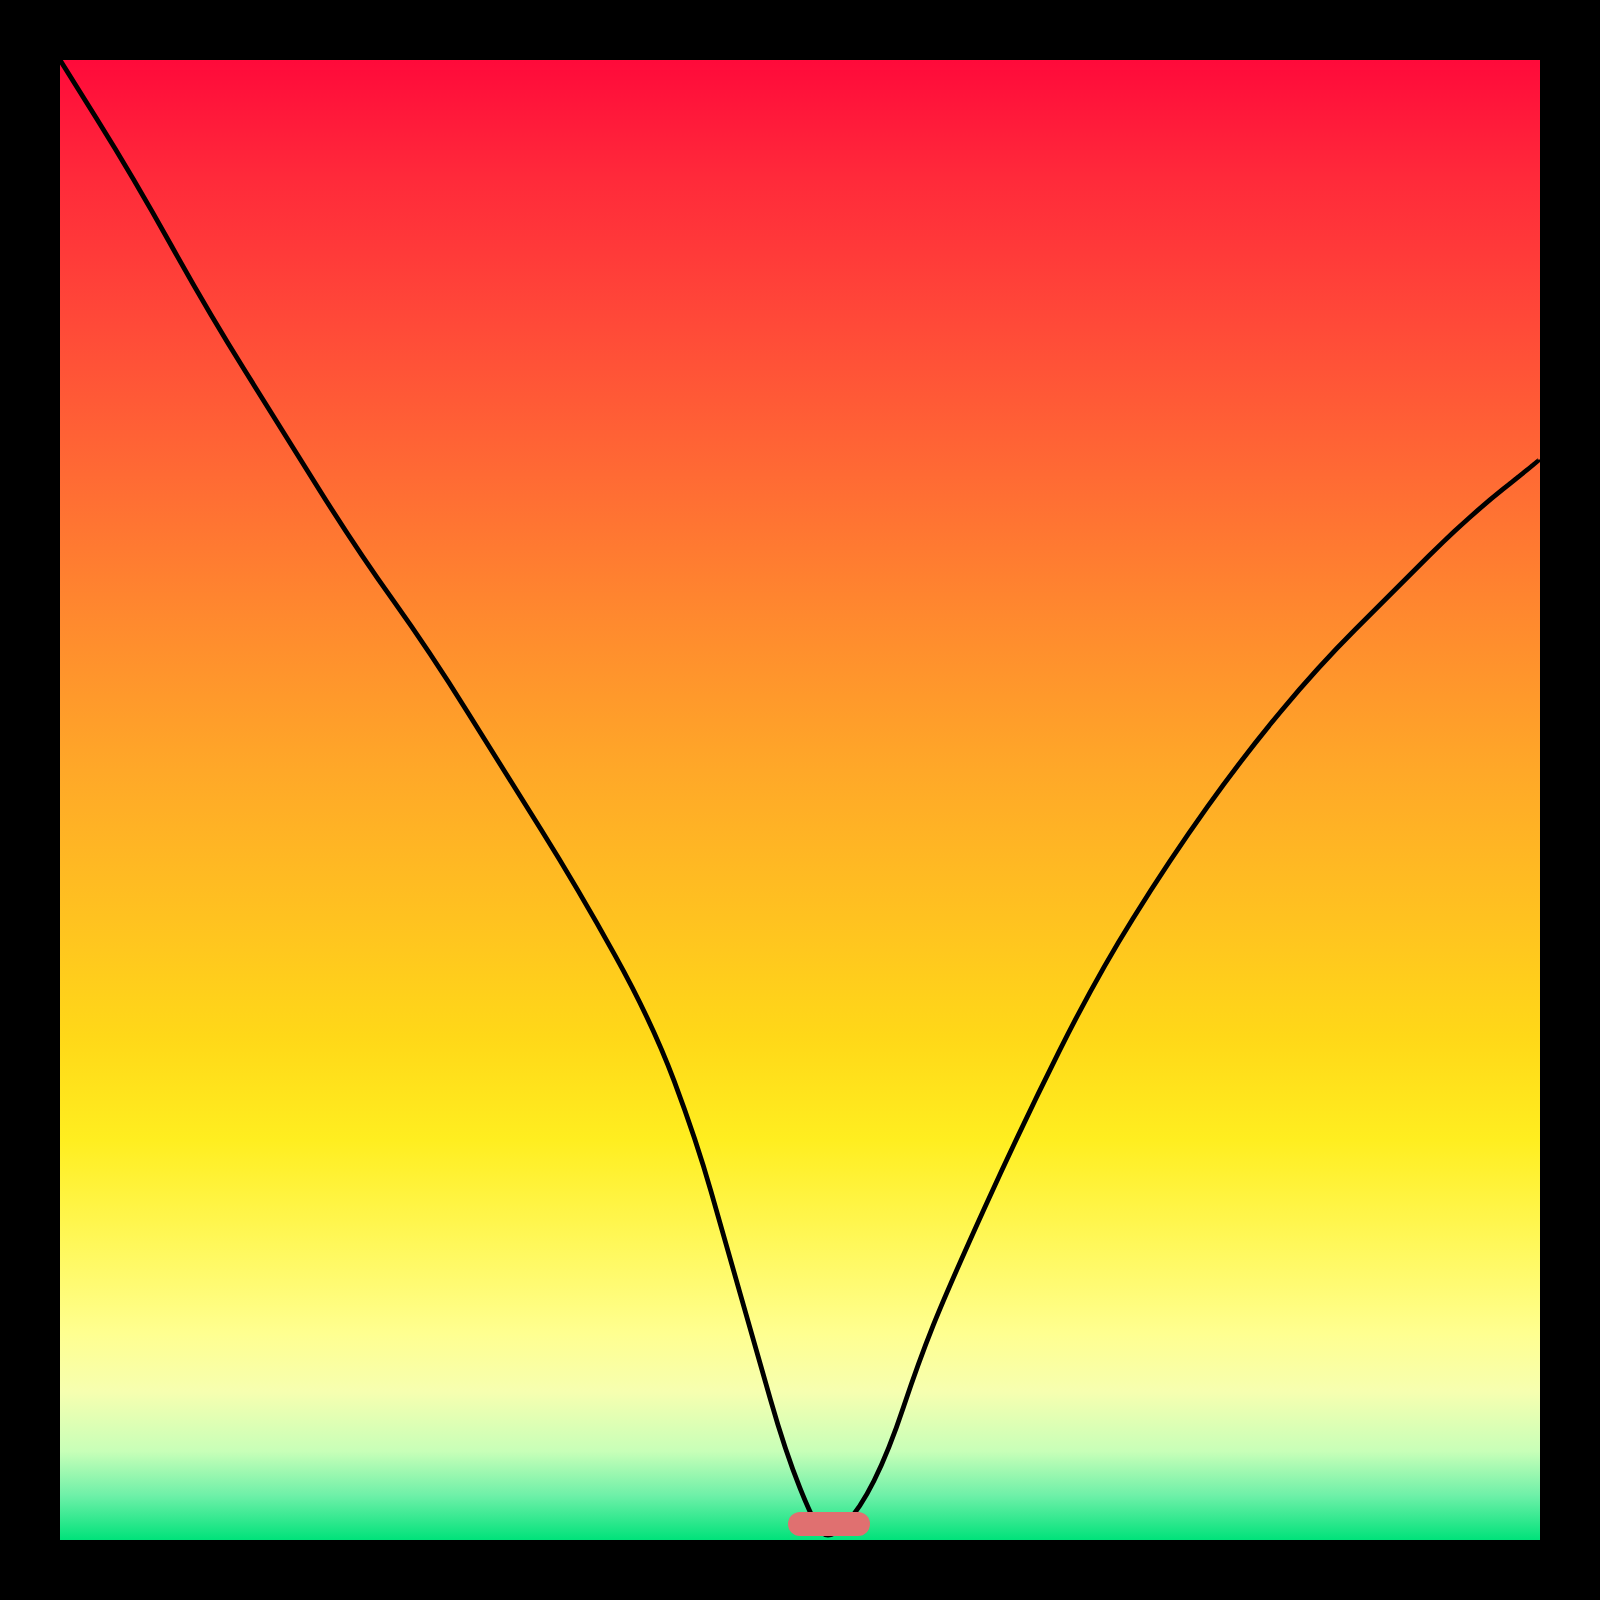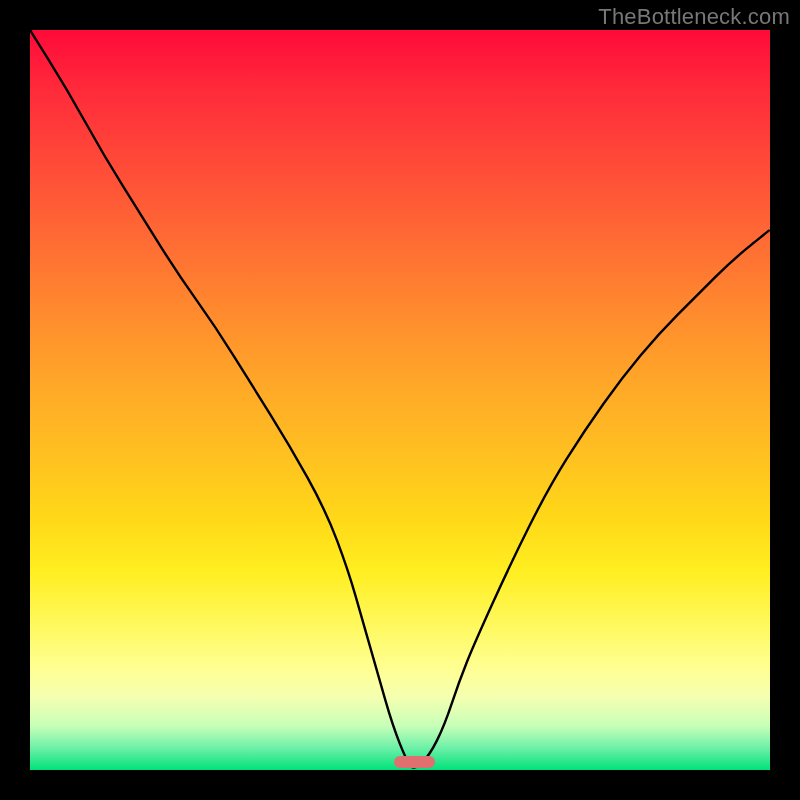--- a/index.html
+++ b/index.html
@@ -72,21 +72,20 @@
     position: absolute;
     background: #e07070;
     border-radius: 999px;
   }
 </style>
 </head>
 <body>
 
 <div class="frame">
 
-  <div class="watermark">TheBottleneck.com</div>
 
   <div class="plot-area">
     <div class="gradient-bg"></div>
 
     <svg class="svg-overlay" viewBox="0 0 740 740" preserveAspectRatio="none">
       <path id="curve-path" d="M 0.00 0.00 Q 0.00 0.00 18.50 29.60 Q 37.00 59.20 55.50 92.50 Q 74.00 125.80 92.50 155.40 Q 111.00 185.00 129.50 214.60 Q 148.00 244.20 166.50 270.10 Q 185.00 296.00 203.50 325.60 Q 222.00 355.20 240.50 384.80 Q 259.00 414.40 277.50 447.70 Q 296.00 481.00 307.10 510.60 Q 318.20 540.20 325.60 566.10 Q 333.00 592.00 340.40 617.90 Q 347.80 643.80 355.20 669.70 Q 362.60 695.60 370.00 714.10 Q 377.40 732.60 381.10 736.30 Q 384.80 740.00 392.20 732.60 Q 399.60 725.20 407.00 710.40 Q 414.40 695.60 421.80 673.40 Q 429.20 651.20 436.60 632.70 Q 444.00 614.20 462.50 573.50 Q 481.00 532.80 499.50 495.80 Q 518.00 458.80 536.50 429.20 Q 555.00 399.60 573.50 373.70 Q 592.00 347.80 610.50 325.60 Q 629.00 303.40 647.50 284.90 Q 666.00 266.40 684.50 247.90 Q 703.00 229.40 721.50 214.60 T 740.00 199.80" fill="none" stroke="#000" stroke-width="2.4"></path>
     </svg>
 
     <div id="min-marker" class="marker" style="left: 364.45px; top: 726px; width: 40.7px; height: 12px; background: rgb(224, 112, 112);"></div>
   </div>

